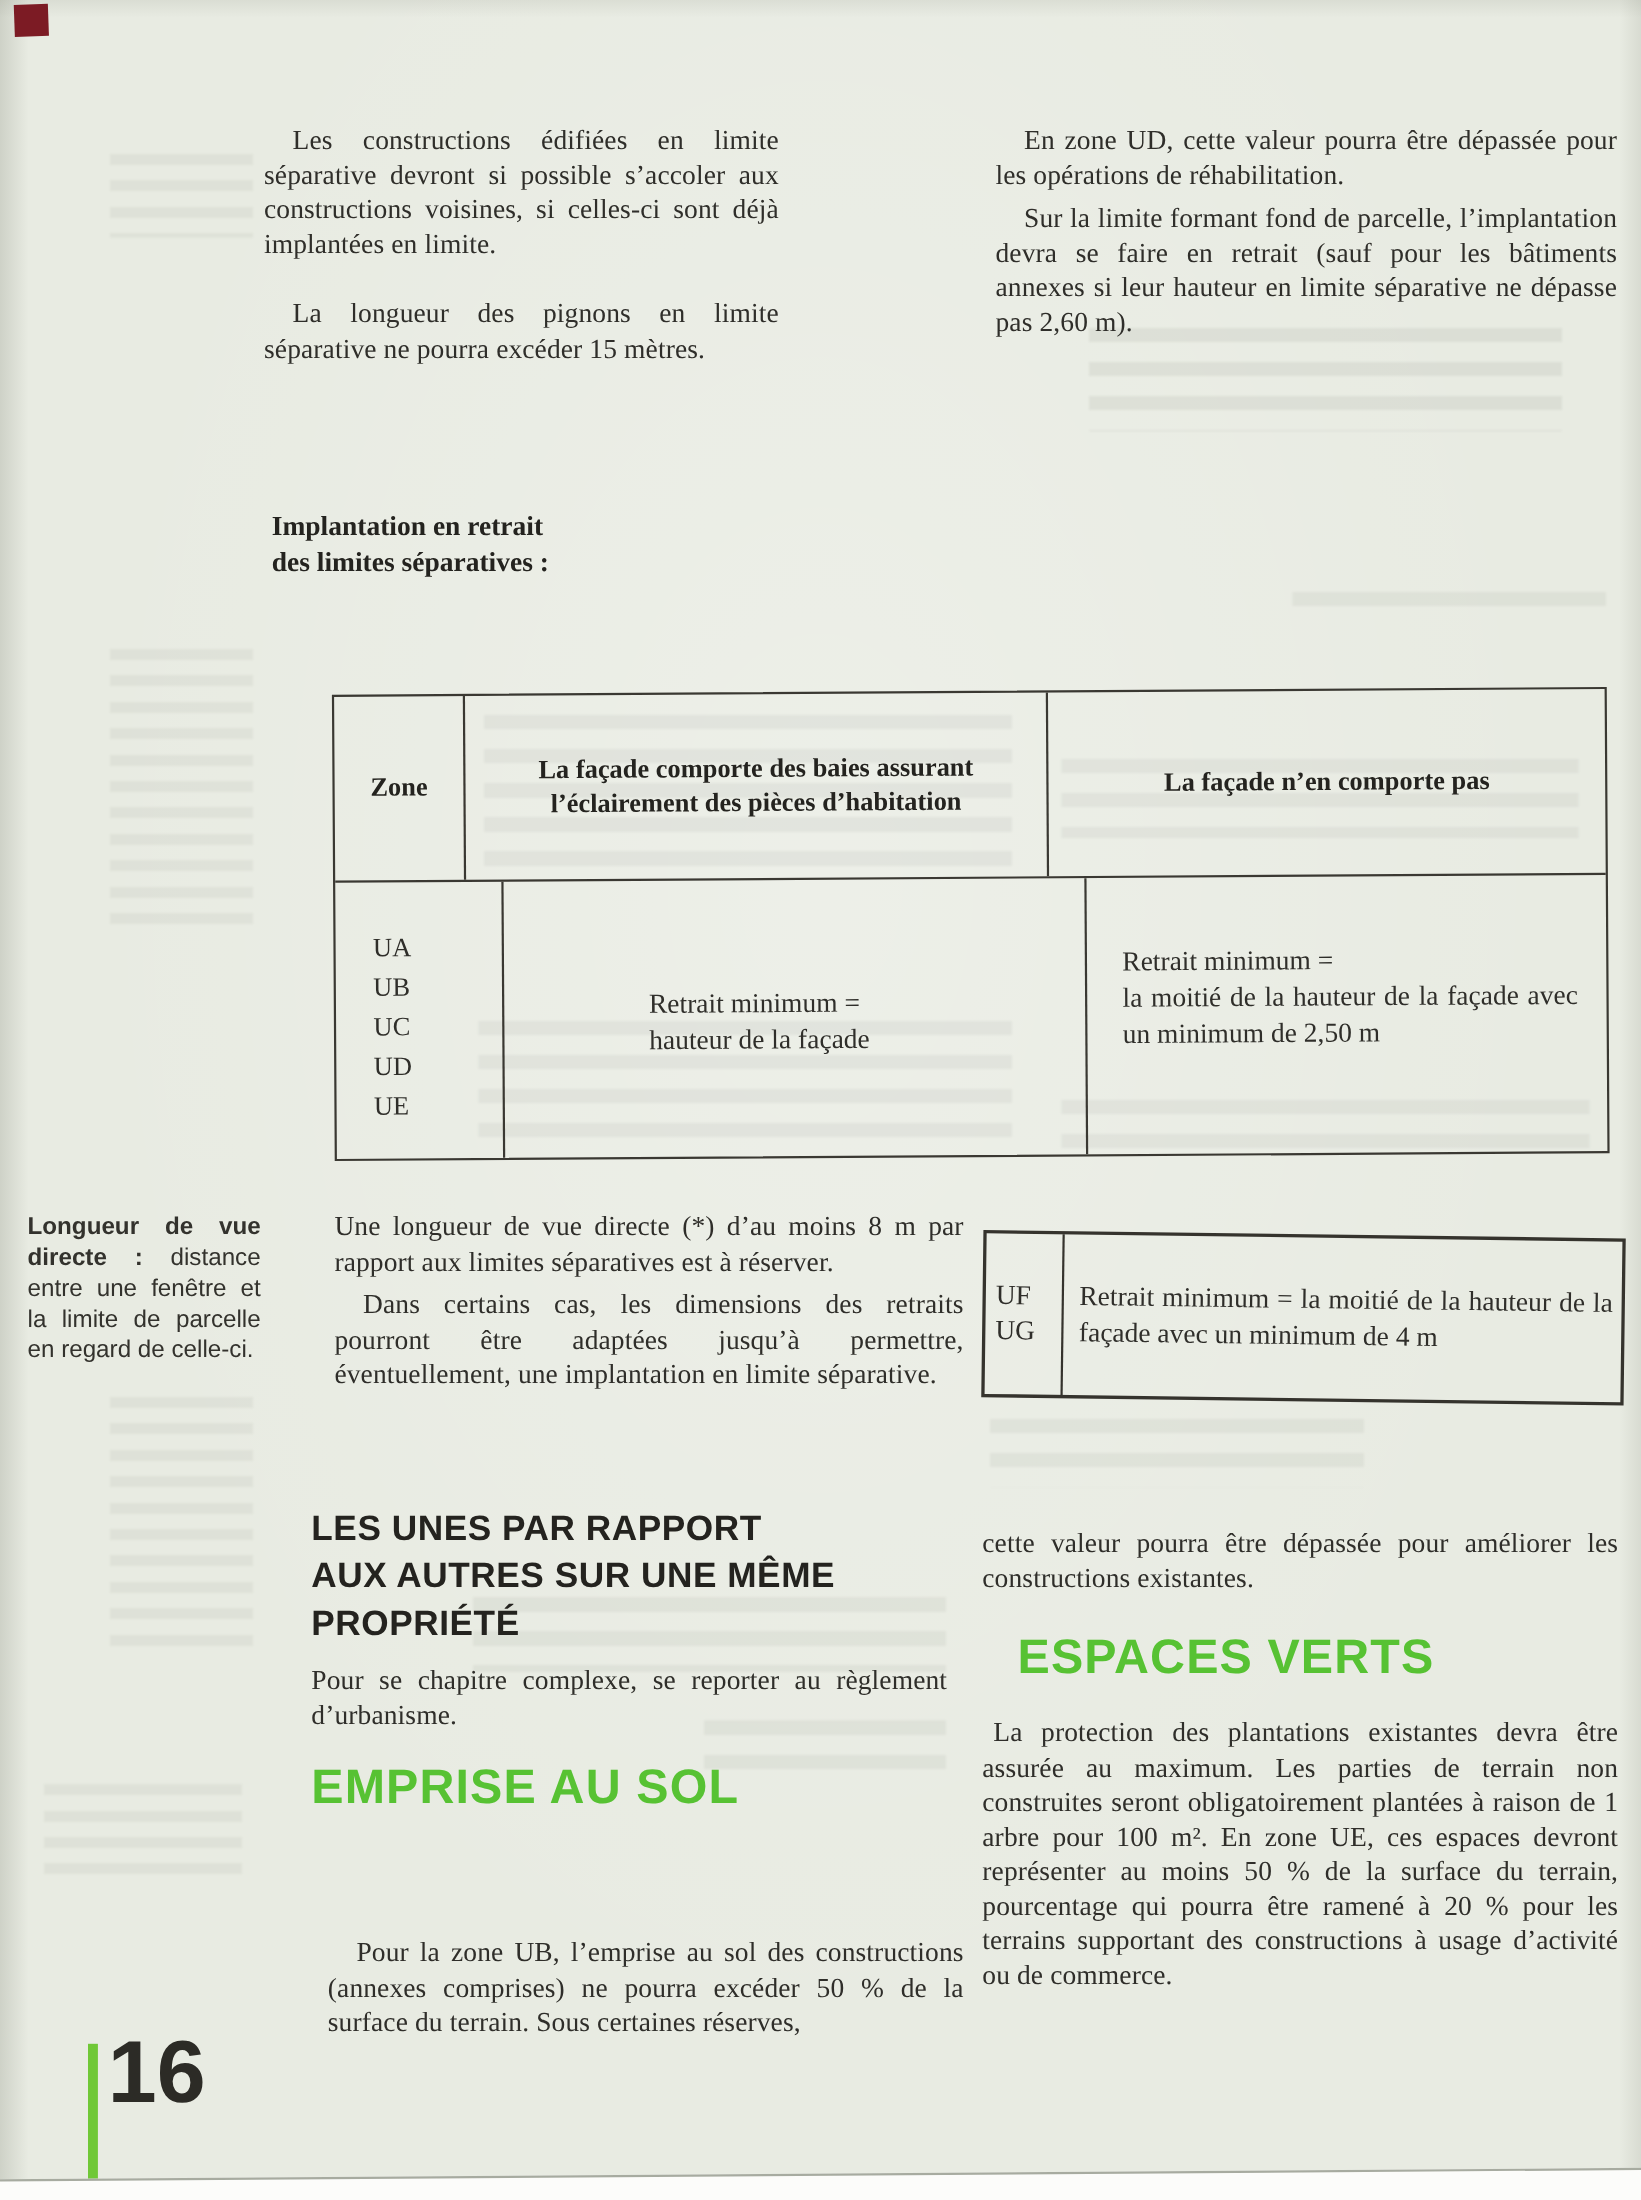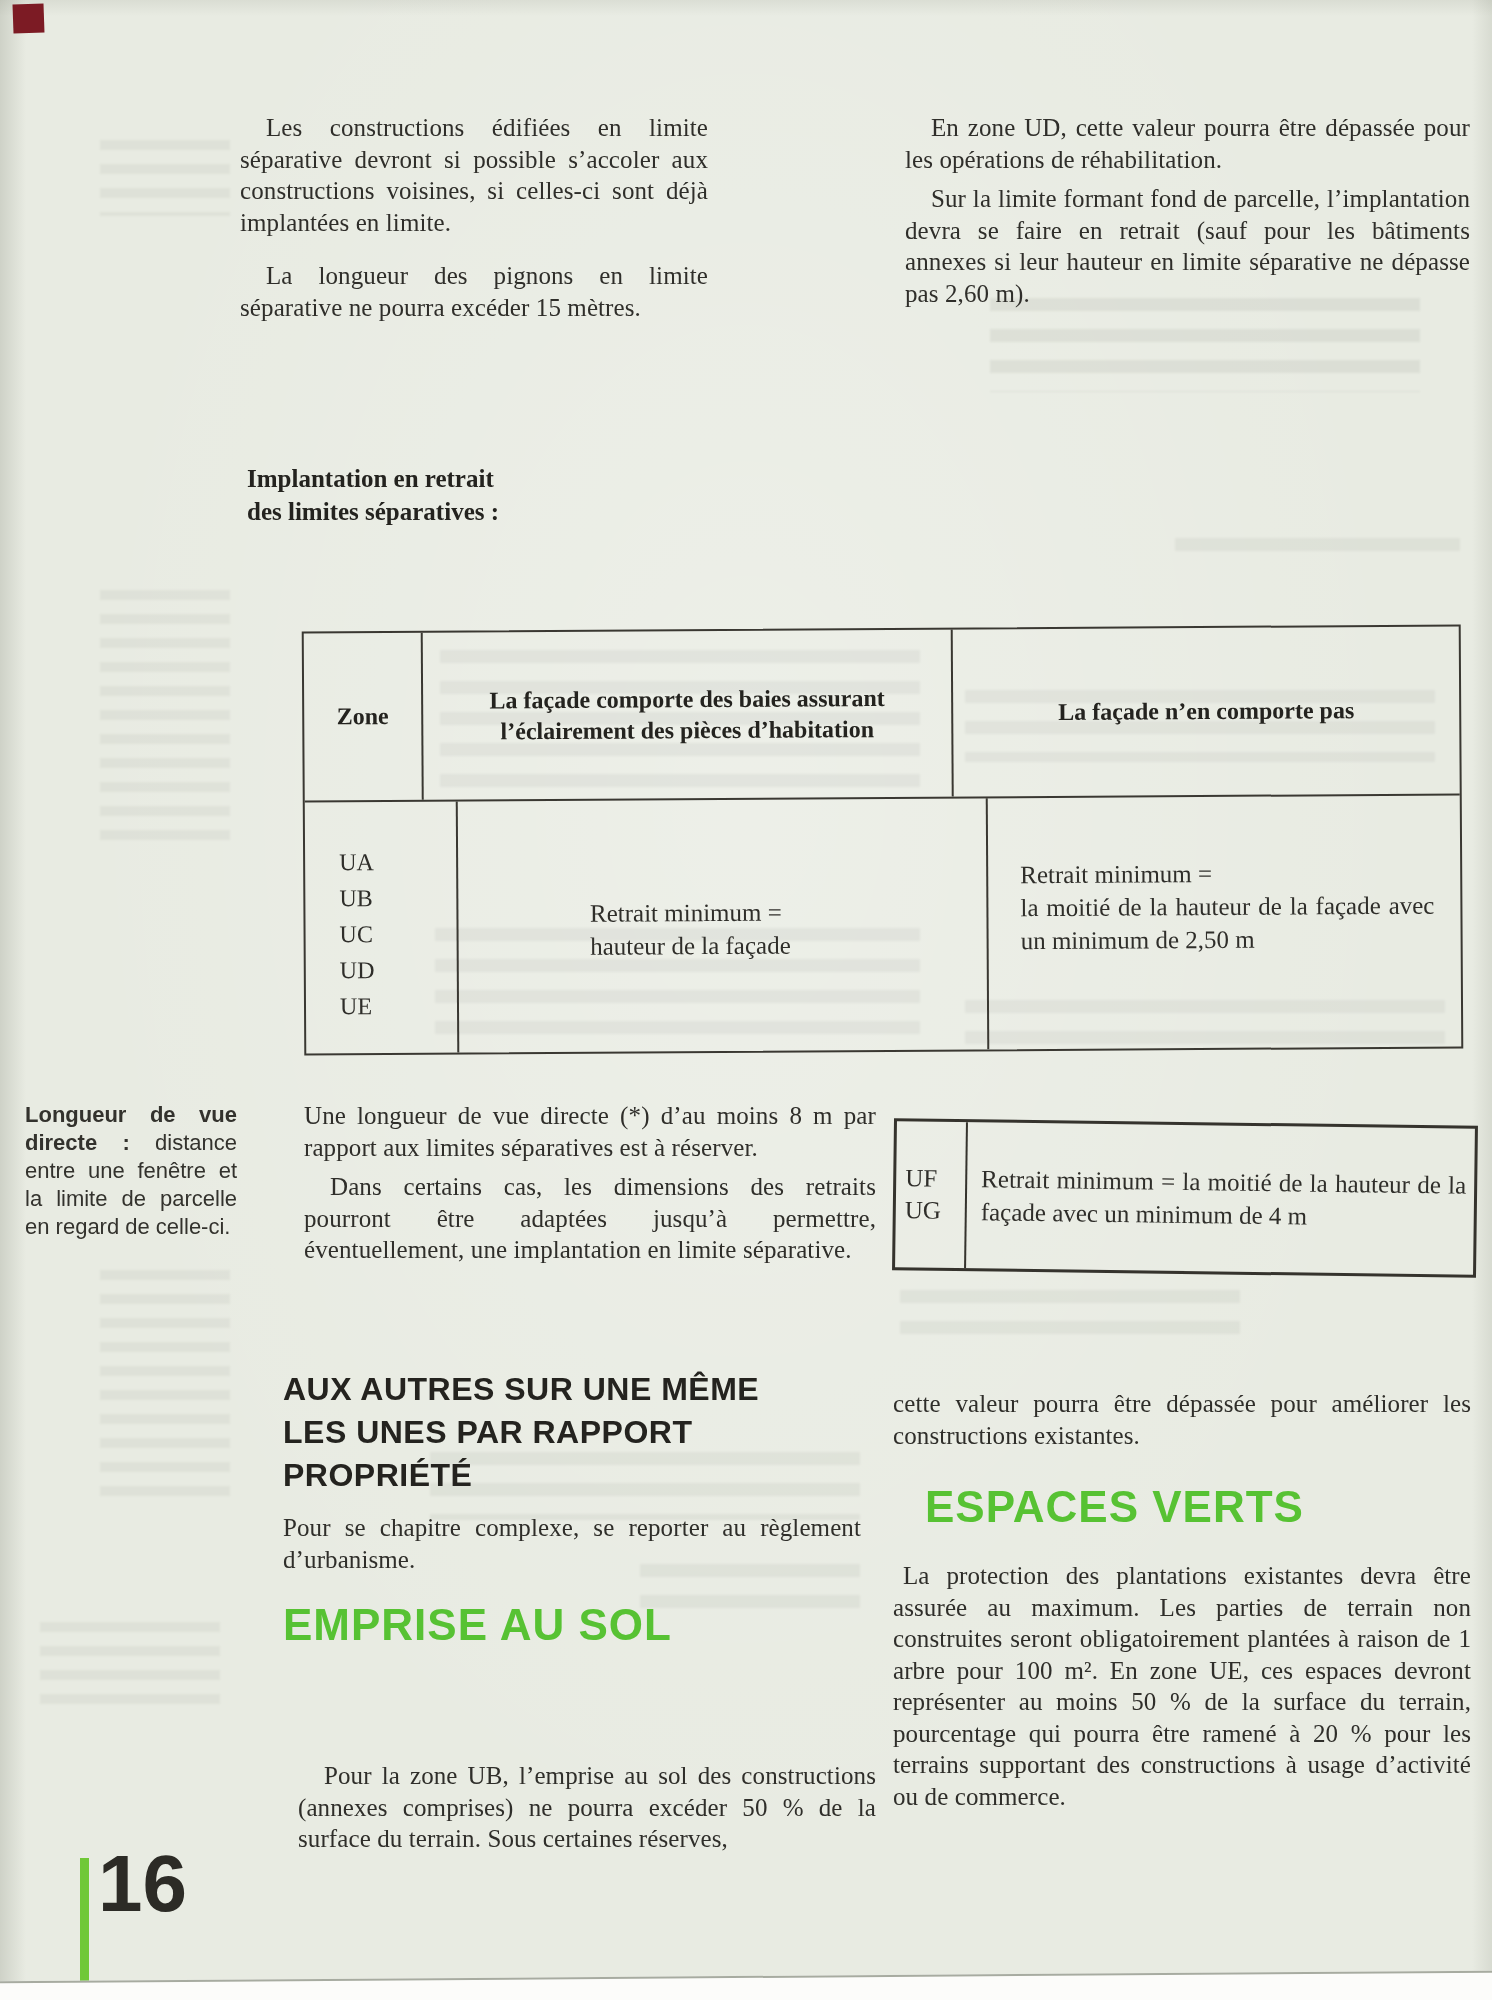--- a/index.html
+++ b/index.html
@@ -79,21 +79,21 @@
   <div class="ghost" style="left:435px;top:928px;width:485px;height:112px;"></div>
   <div class="ghost" style="left:965px;top:1000px;width:480px;height:52px;"></div>
   <div class="ghost" style="left:900px;top:1290px;width:340px;height:62px;"></div>
   <div class="ghost small" style="left:100px;top:1270px;width:130px;height:230px;"></div>
   <div class="ghost" style="left:430px;top:1452px;width:430px;height:68px;"></div>
   <div class="ghost" style="left:640px;top:1564px;width:220px;height:58px;"></div>
   <div class="ghost small" style="left:40px;top:1622px;width:180px;height:90px;"></div>
 
   <div class="para" style="left:240px;top:112px;width:468px;">
     <p class="ind">Les constructions édifiées en limite séparative devront si possible s’accoler aux constructions voisines, si celles-ci sont déjà implantées en limite.</p>
-    <p class="ind" style="margin-top:22px;">La longueur des pignons en limite séparative ne pourra excéder 15 mètres.</p>
+    <p class="ind" style="margin-top:32px;">La longueur des pignons en limite séparative ne pourra excéder 15 mètres.</p>
   </div>
 
   <div class="para" style="left:905px;top:112px;width:565px;">
     <p class="ind">En zone UD, cette valeur pourra être dépassée pour les opérations de réhabilitation.</p>
     <p class="ind">Sur la limite formant fond de parcelle, l’implantation devra se faire en retrait (sauf pour les bâtiments annexes si leur hauteur en limite séparative ne dépasse pas 2,60 m).</p>
   </div>
 
   <div class="bold-head" style="left:247px;top:462px;">
     <div>Implantation en retrait</div>
     <div>des limites séparatives :</div>
@@ -142,22 +142,22 @@
 
   <div class="ufug serif">
     <div class="zcol">
       <div>UF</div>
       <div>UG</div>
     </div>
     <div class="ztext">Retrait minimum = la moitié de la hauteur de la façade avec un minimum de 4 m</div>
   </div>
 
   <div class="black-heading" style="left:283px;top:1368px;">
+    <div>LES UNES PAR RAPPORT</div>
     <div>AUX AUTRES SUR UNE MÊME</div>
-    <div>LES UNES PAR RAPPORT</div>
     <div>PROPRIÉTÉ</div>
   </div>
   <div class="para" style="left:283px;top:1512px;width:578px;">
     <p>Pour se chapitre complexe, se reporter au règlement d’urbanisme.</p>
   </div>
 
   <div class="green-heading" style="left:283px;top:1600px;text-align:center;">EMPRISE AU SOL</div>
   <div class="para" style="left:283px;top:1760px;width:578px;margin-left:15px;">
     <p class="ind">Pour la zone UB, l’emprise au sol des constructions (annexes comprises) ne pourra excéder 50 % de la surface du terrain. Sous certaines réserves,</p>
   </div>

